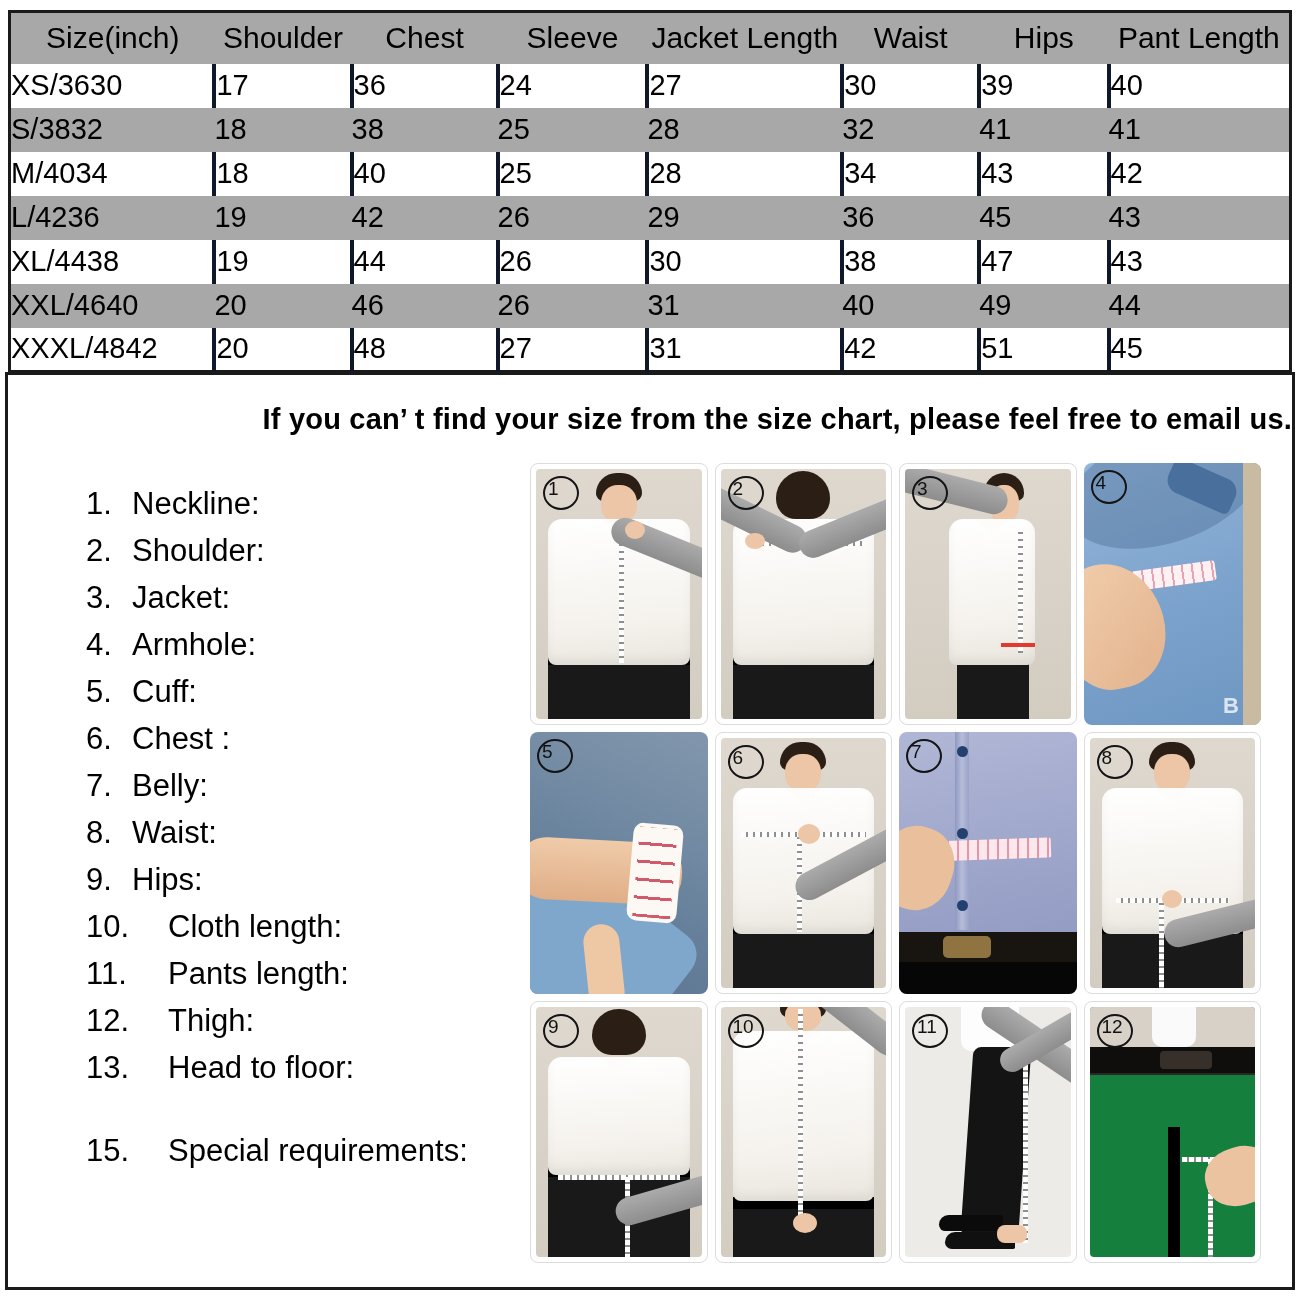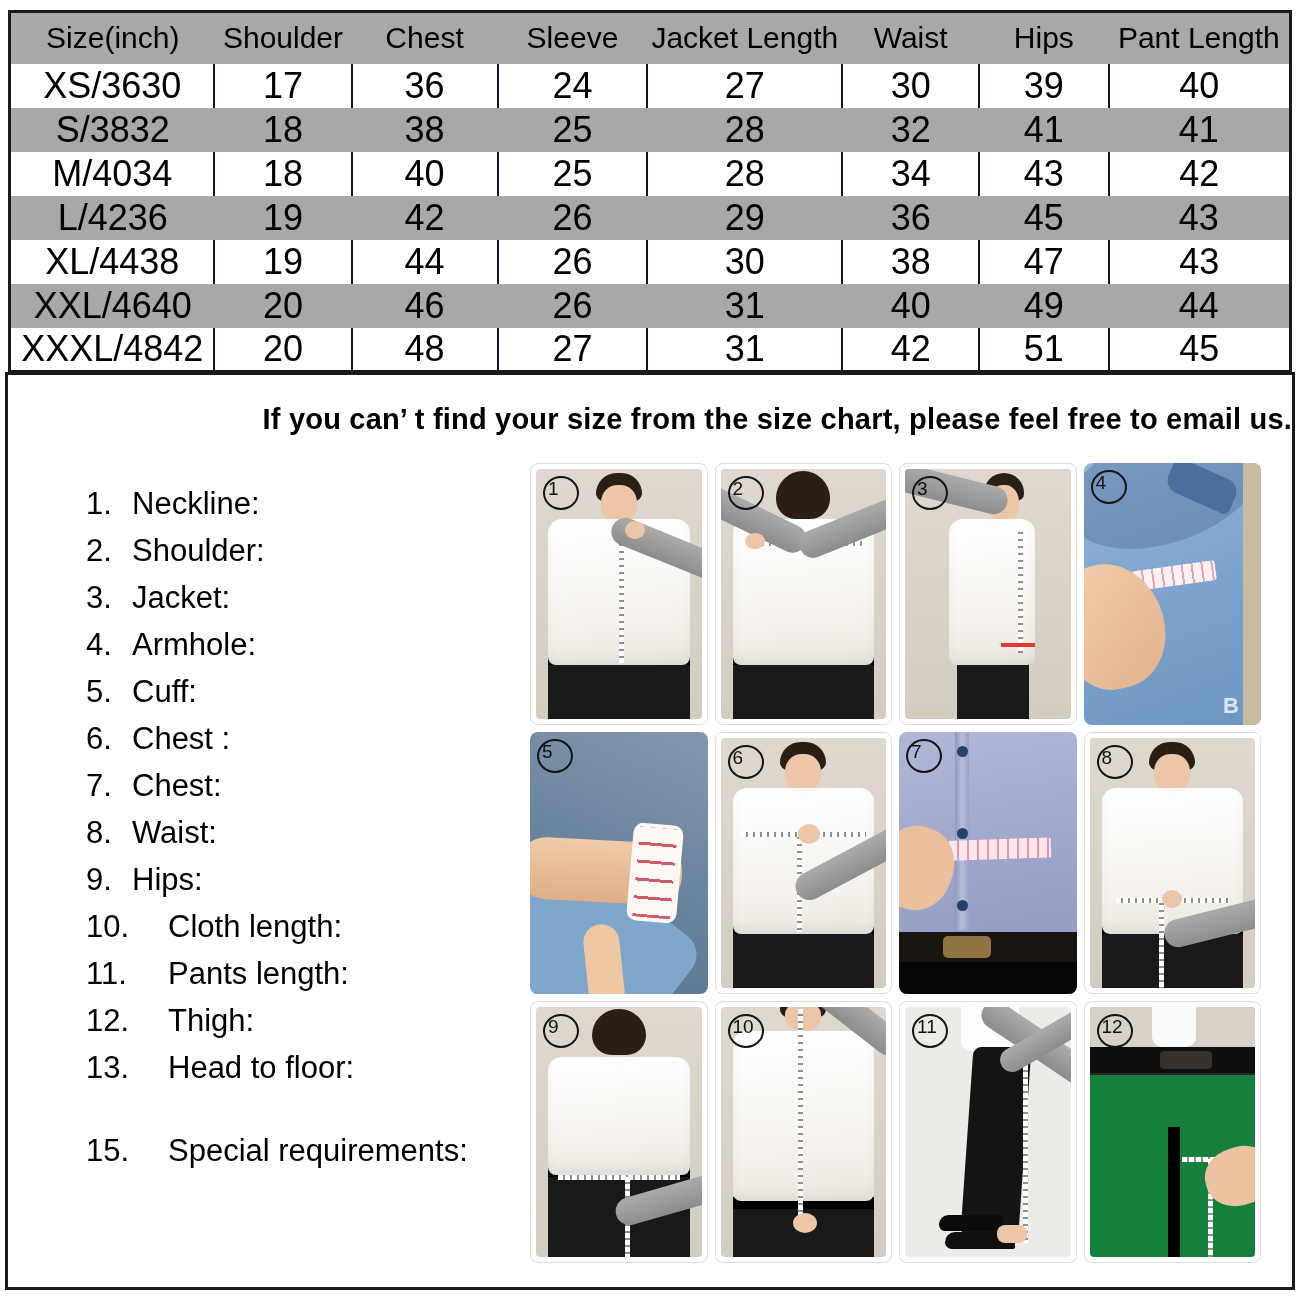--- a/index.html
+++ b/index.html
@@ -15,23 +15,23 @@
     border:3px solid #1a1a1a;
   }
   table.size-table thead tr { height:52px; background:#a8a8a8; }
   table.size-table tbody tr { height:44px; }
   table.size-table tbody tr.gray { background:#a8a8a8; }
   table.size-table tbody tr.white { background:#ffffff; }
   table.size-table th {
     font-weight:normal; font-size:30px; text-align:center; vertical-align:middle; padding:0;
   }
   table.size-table td {
-    font-size:36px; text-align:center; vertical-align:middle; padding:0;
-  }
-  table.size-table tr.white td + td { border-left:2px solid #0f172a;border-radius:14px; }
+    font-size:29px; text-align:left; vertical-align:middle; padding:0;
+  }
+  table.size-table tr.white td + td { border-left:4px solid #0f172a;border-radius:14px; }
 
   
   .info-box {
     position:absolute; left:5px; top:372px; width:1290px; height:918px;
     border:3px solid #1a1a1a; box-sizing:border-box; background:#fff;
   }
   .note {
     position:absolute; top:28px; left:0; width:100%; text-align:right;
     font-size:29px; font-weight:bold; letter-spacing:0.2px;
   }
@@ -326,21 +326,21 @@
         <div class="m-item">
           <span class="m-num">5.</span>
           <span class="m-label">Cuff:</span>
         </div>
         <div class="m-item">
           <span class="m-num">6.</span>
           <span class="m-label">Chest :</span>
         </div>
         <div class="m-item">
           <span class="m-num">7.</span>
-          <span class="m-label">Chest:</span>
+          <span class="m-label">Belly:</span>
         </div>
         <div class="m-item">
           <span class="m-num">8.</span>
           <span class="m-label">Waist:</span>
         </div>
         <div class="m-item">
           <span class="m-num">9.</span>
           <span class="m-label">Hips:</span>
         </div>
         <div class="m-item">

